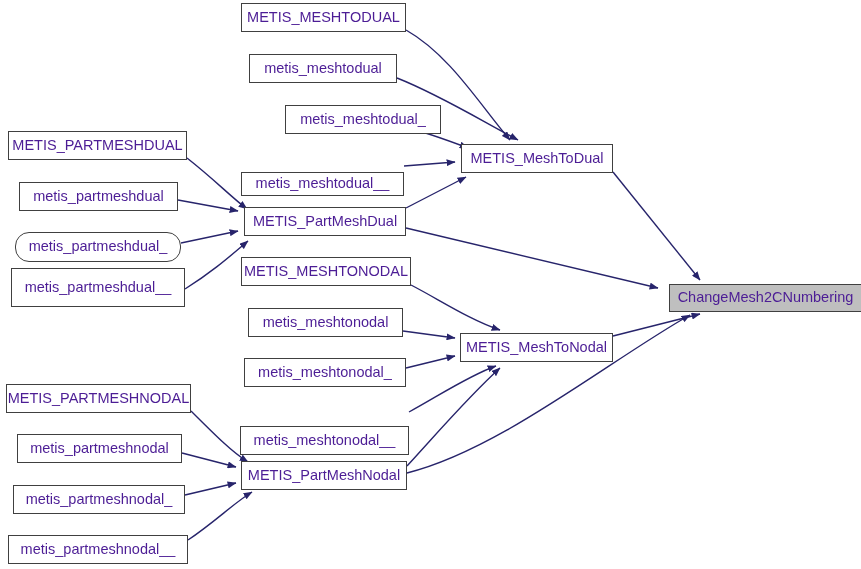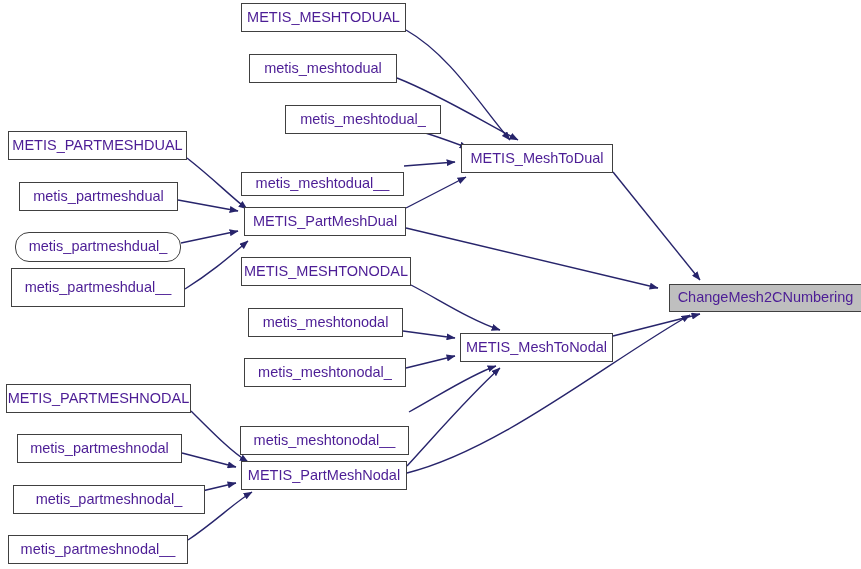--- a/index.html
+++ b/index.html
@@ -125,21 +125,21 @@
       </div>
       <div class="node" style="left: 460px; top: 333px; width: 153px; height: 29px;">
         <span>METIS_MeshToNodal</span>
       </div>
       <div class="node" style="left: 6px; top: 384px; width: 185px; height: 29px;">
         <span>METIS_PARTMESHNODAL</span>
       </div>
       <div class="node" style="left: 17px; top: 434px; width: 165px; height: 29px;">
         <span>metis_partmeshnodal</span>
       </div>
-      <div class="node" style="left: 13px; top: 485px; width: 192px; height: 29px;">
+      <div class="node" style="left: 13px; top: 485px; width: 172px; height: 29px;">
         <span>metis_partmeshnodal_</span>
       </div>
       <div class="node" style="left: 8px; top: 535px; width: 180px; height: 29px;">
         <span>metis_partmeshnodal__</span>
       </div>
       <div class="node" style="left: 241px; top: 461px; width: 166px; height: 29px;">
         <span>METIS_PartMeshNodal</span>
       </div>
       <div class="node highlight" style="left: 663px; top: 284px; width: 193px; height: 28px; margin-left: 6px;">
         <span>ChangeMesh2CNumbering</span>

